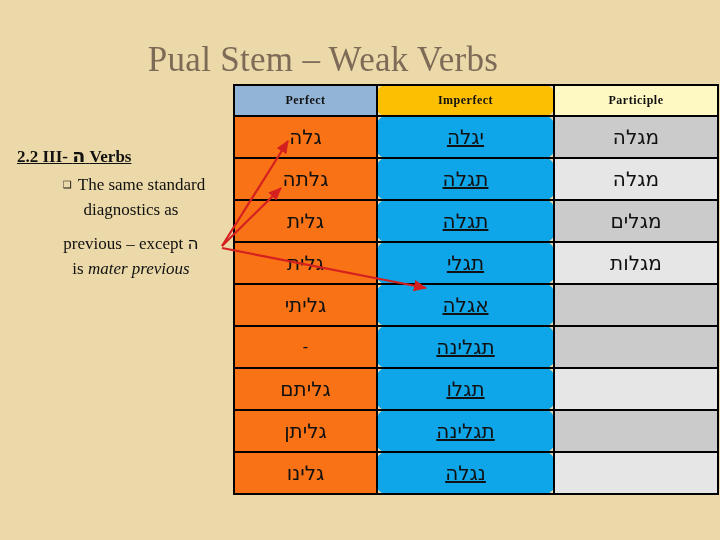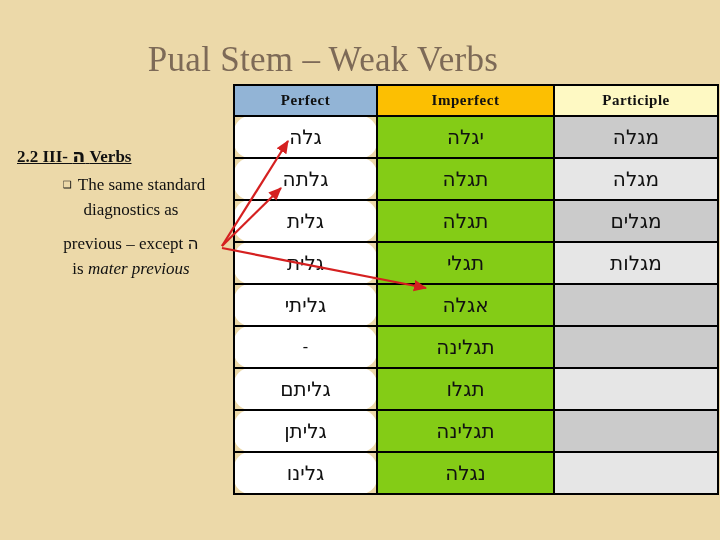--- a/index.html
+++ b/index.html
@@ -114,35 +114,35 @@
     text-align: center;
     vertical-align: middle;
     font-size: 20px;
     height: 40px;
     font-family: "DejaVu Sans", "Liberation Sans", sans-serif;
     color: #111111;
     overflow: hidden;
   }
   #conjugation-table th {
     height: 29px;
-    font-size: 15px;
+    font-size: 12px;
     font-weight: bold;
     font-family: "Liberation Serif", "DejaVu Serif", serif;
     letter-spacing: 0.5px;
   }
   .col-perfect { width: 141px; }
-  .col-imperfect { width: 175px; }
+  .col-imperfect { width: 175px; border-radius: 9px; }
   .col-participle { width: 162px; }
 
   .hd-perfect { background: #92b4d6; }
   .hd-imperfect { background: #fcbf02; }
   .hd-participle { background: #fef9c3; }
 
-  .cell-perfect { background: #ffffff; border-radius: 16px; }
-  .cell-imperfect { background: #84cc16; }
+  .cell-perfect { background: #f97316; }
+  .cell-imperfect { background: #0ea5e9; text-decoration: underline; }
   .cell-participle-a { background: #cbcbcb; }
   .cell-participle-b { background: #e6e6e6; }
 
   .cell-text {
     display: block;
     line-height: 40px;
     direction: rtl;
     unicode-bidi: bidi-override;
   }
   .cell-dash .cell-text {

